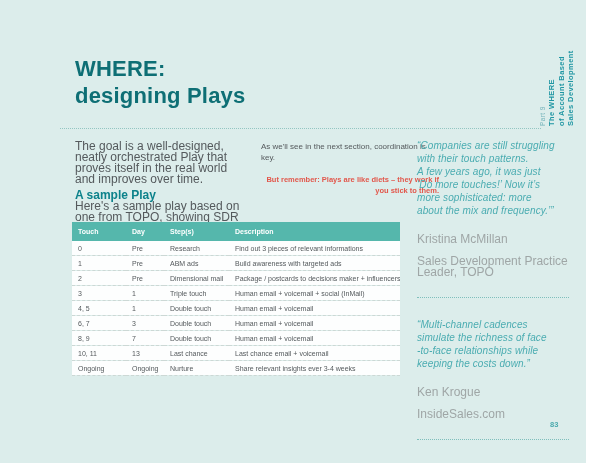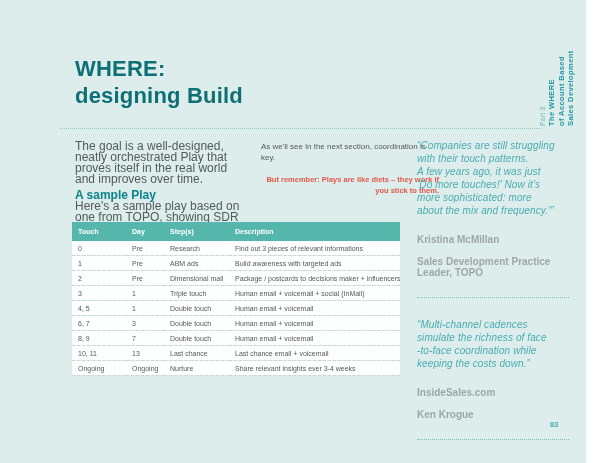--- a/index.html
+++ b/index.html
@@ -51,35 +51,35 @@
     border-bottom:1px dashed var(--table-border,#ccd8d5);
     white-space:nowrap; overflow:hidden;
   }
   .col-touch { width:54px; } .col-day { width:38px; } .col-step { width:65px; } .col-desc { width:171px; }
   
   .quotes { position:absolute; left:417px; top:139px; width:152px; }
   .quote {
     font-style:italic; color:var(--quote-teal,#4aacb1);
     font-size:10px; line-height:13px; letter-spacing:0.1px; white-space:pre-line;
   }
-  .attr { margin-top:6px; color:var(--attribution-gray,#9fa6a6); font-size:10px; line-height:11px; white-space:pre-line;font-weight:bold; }
+  .attr { margin-top:6px; color:var(--attribution-gray,#9fa6a6); font-size:12px; line-height:11px; white-space:pre-line; }
   .divider { border-top:1px dotted var(--divider-teal,#7fbfbc); margin:8px 0 20px 0; }
   .divider.last { margin-bottom:0; }
   
   .page-number {
     position:absolute; left:550px; top:420px;
     color:var(--page-number-teal,#4aa9ad); font-size:7.5px; font-weight:bold;text-align:center;
   }
 </style>
 </head>
 <body>
 
 <div class="page">
 
-  <h1 class="title"><span>WHERE:</span><br><span>designing Build</span></h1>
+  <h1 class="title"><span>WHERE:</span><br><span>designing Plays</span></h1>
 
   <div class="side-label">
     <div class="side-part">Part 9</div>
     <div class="side-line">The WHERE</div>
     <div class="side-line">of Account Based</div>
     <div class="side-line">Sales Development</div>
   </div>
 
   <div class="top-dotted"></div>
 
@@ -175,24 +175,24 @@
 more sophisticated: more
 about the mix and frequency.’”</blockquote>
     <div class="attr">
       <div>Kristina McMillan</div>
       <div>Sales Development Practice
 Leader, TOPO</div>
     </div>
     <div class="divider"></div>
     <blockquote class="quote">“Multi-channel cadences
 simulate the richness of face
--to-face coordination while
+-to-face relationships while
 keeping the costs down.”</blockquote>
     <div class="attr">
+      <div>Ken Krogue</div>
       <div>InsideSales.com</div>
-      <div>Ken Krogue</div>
     </div>
     <div class="divider last"></div>
   </aside>
 
   <div class="page-number">83</div>
 
 </div>
 
 </body></html>

